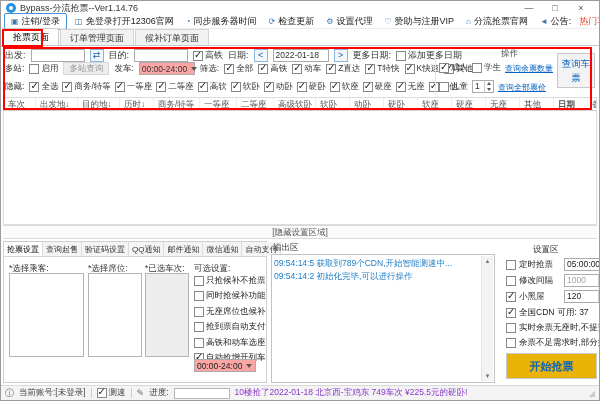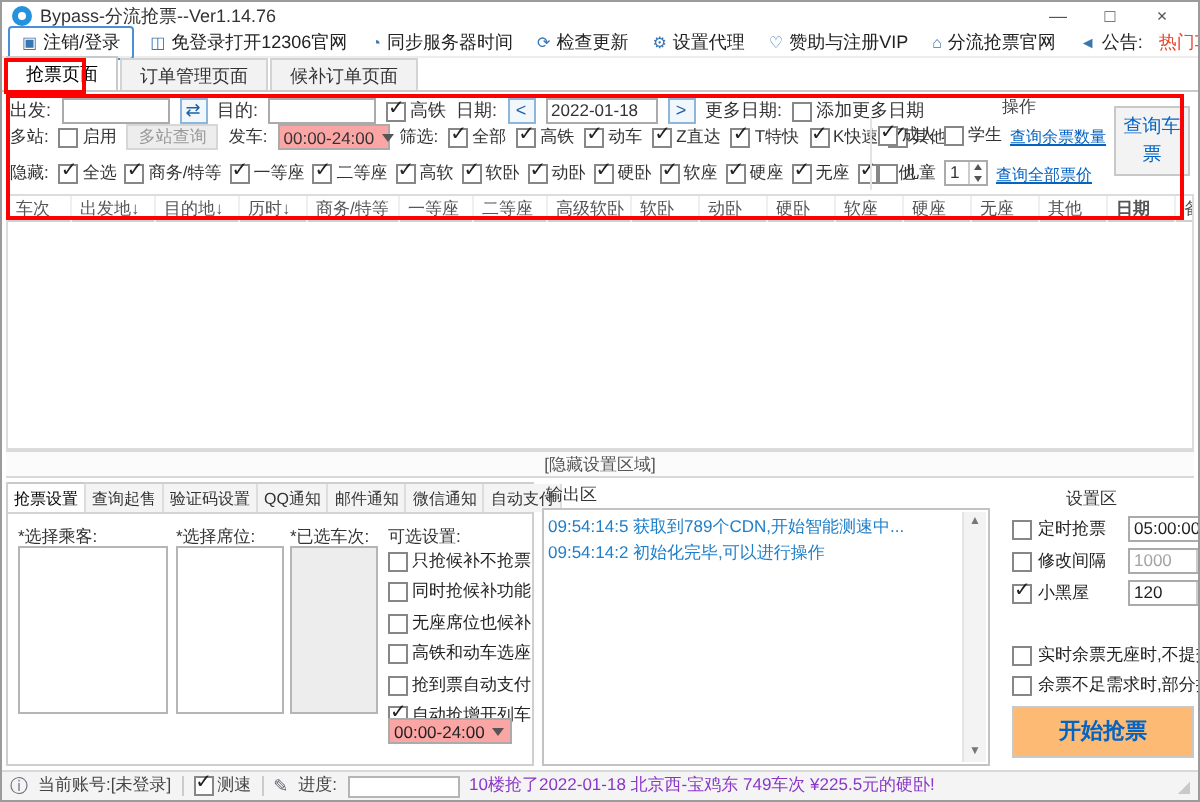--- a/index.html
+++ b/index.html
@@ -73,21 +73,21 @@
 #grab-time-select{position:absolute;left:190px;top:117px;width:62px}
 
 #output-label{left:272px;top:241px;font-size:8.5px;color:#333}
 #output-box{left:270px;top:253px;width:224px;height:129px;border:1px solid #c3c3c3;background:#fff;padding:2px 14px 2px 2px;overflow:hidden}
 .log-line{font-size:8.5px;color:#1e7ec8;line-height:13px;white-space:nowrap}
 #vscroll{position:absolute;right:1px;top:1px;bottom:1px;width:12px;background:#f3f3f3;border-left:1px solid #e4e4e4;display:flex;flex-direction:column;justify-content:space-between;align-items:center}
 .sc-arrow{font-size:6px;color:#777;line-height:10px}
 
 #settings-title{left:532px;top:243px;font-size:8.5px;color:#333}
 .srow{display:flex;align-items:center;gap:3px;height:13px;font-size:8.5px;white-space:nowrap}
-#start-grab-btn{left:505px;top:352px;width:91px;height:26px;border:1px solid #c8c8c8;background:#fdba74;
+#start-grab-btn{left:505px;top:352px;width:91px;height:26px;border:1px solid #c8c8c8;background:#eab308;
  color:#0563c1;font-weight:bold;font-size:11px;text-align:center;line-height:24px}
 
 #statusbar{left:0;top:384px;width:598px;height:15px;background:#f4f4f4;border-top:1px solid #d9d9d9;
  display:flex;align-items:center;gap:5px;padding:0 4px;font-size:8.5px;color:#444;white-space:nowrap}
 .sdiv{width:1px;height:10px;background:#ccc}
 #progress-box{width:56px;height:11px;border:1px solid #b5b5b5;background:#fff}
 #marquee-text{color:#8a36c9;overflow:hidden}
 #resize-grip{margin-left:auto;color:#c9c9c9;font-size:8px}
 
 .ann{position:absolute;border:2px solid #ff0000;pointer-events:none;z-index:60;background:transparent}
@@ -436,26 +436,26 @@
           <span>同时抢候补功能</span>
         </label>
 
         <label class="cb-item">
           <span class="cb"></span>
           <span>无座席位也候补</span>
         </label>
 
         <label class="cb-item">
           <span class="cb"></span>
+          <span>抢到票自动支付</span>
+        </label>
+
+        <label class="cb-item">
+          <span class="cb"></span>
           <span>高铁和动车选座</span>
-        </label>
-
-        <label class="cb-item">
-          <span class="cb"></span>
-          <span>抢到票自动支付</span>
         </label>
 
         <label class="cb-item">
           <span class="cb checked"></span>
           <span>自动抢增开列车</span>
         </label>
 
     </div>
     <span id="grab-time-select" class="select">
       <span>00:00-24:00</span>
@@ -499,20 +499,25 @@
   <div class="abs srow" style="left:505px;top:289px">
     <span class="cb checked"></span>
     <span style="width:42px">小黑屋</span>
     <span class="spin" style="width:44px">
       <span class="val">120</span>
       <span class="spbtns">
           <span class="spu"></span>
           <span class="spd"></span>
         </span>
     </span>
+  </div>
+  <div class="abs srow" style="left:505px;top:305px">
+    <span class="cb checked"></span>
+    <span>全国CDN</span>
+    <span>可用: 37</span>
   </div>
   <div class="abs srow" style="left:505px;top:320px">
     <span class="cb"></span>
     <span>实时余票无座时,不提交</span>
   </div>
   <div class="abs srow" style="left:505px;top:335px">
     <span class="cb"></span>
     <span>余票不足需求时,部分提交</span>
   </div>
   <div id="start-grab-btn" class="abs">开始抢票</div>

